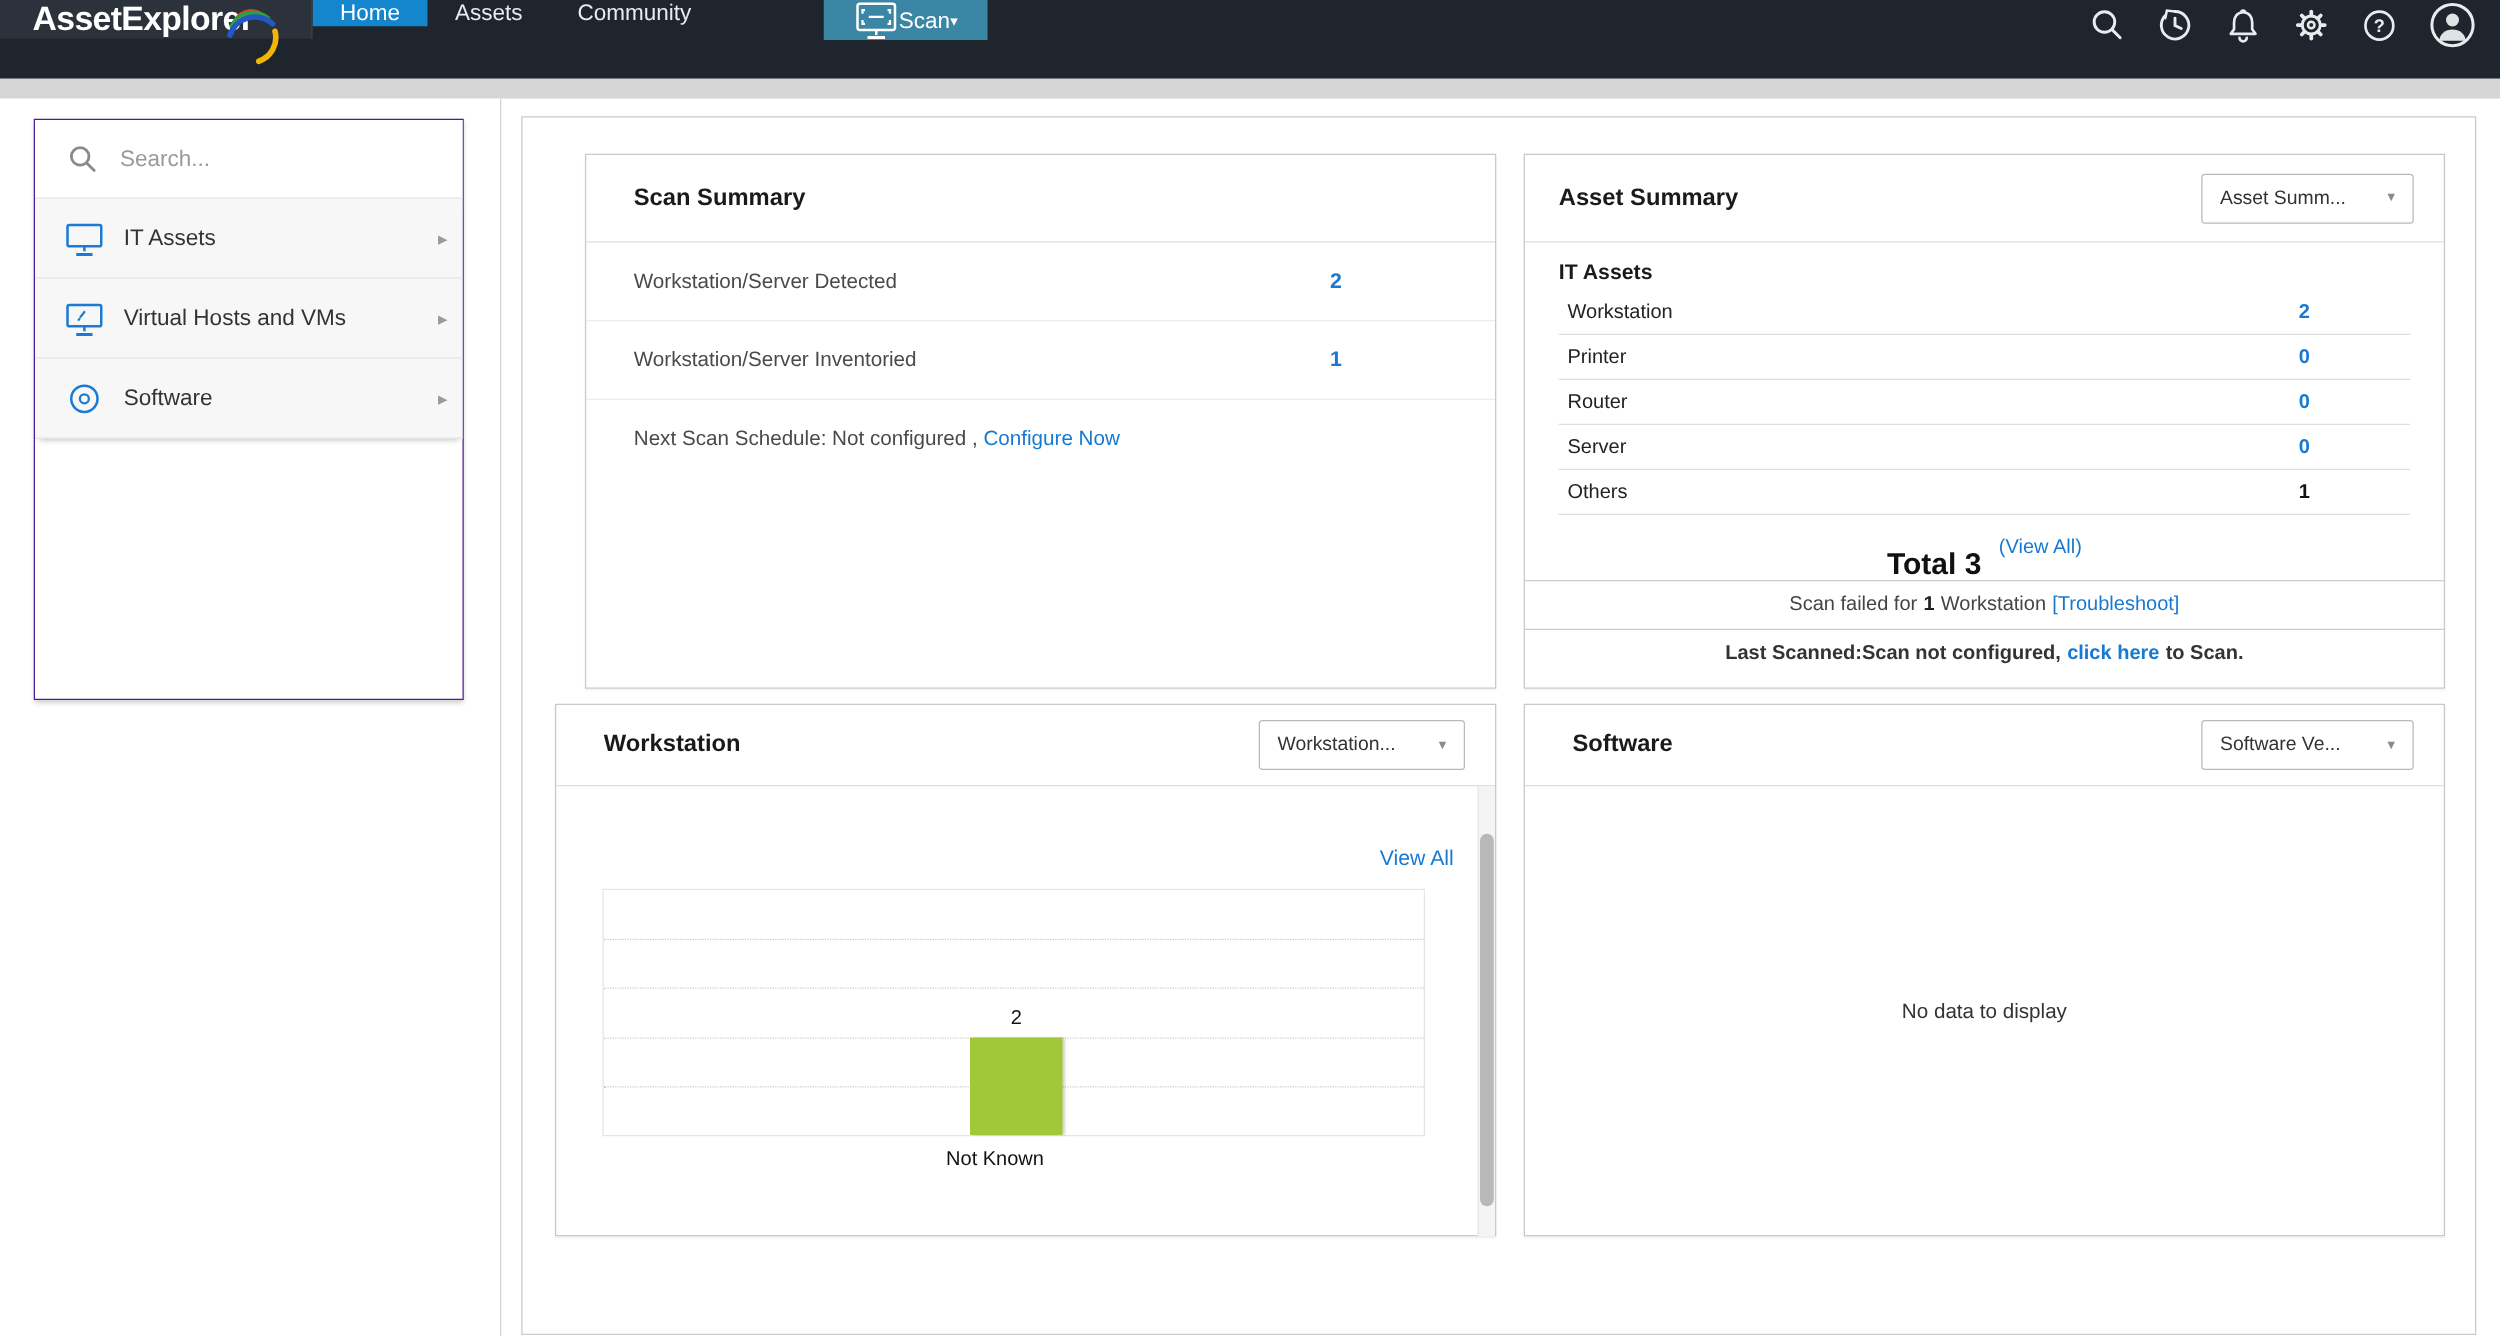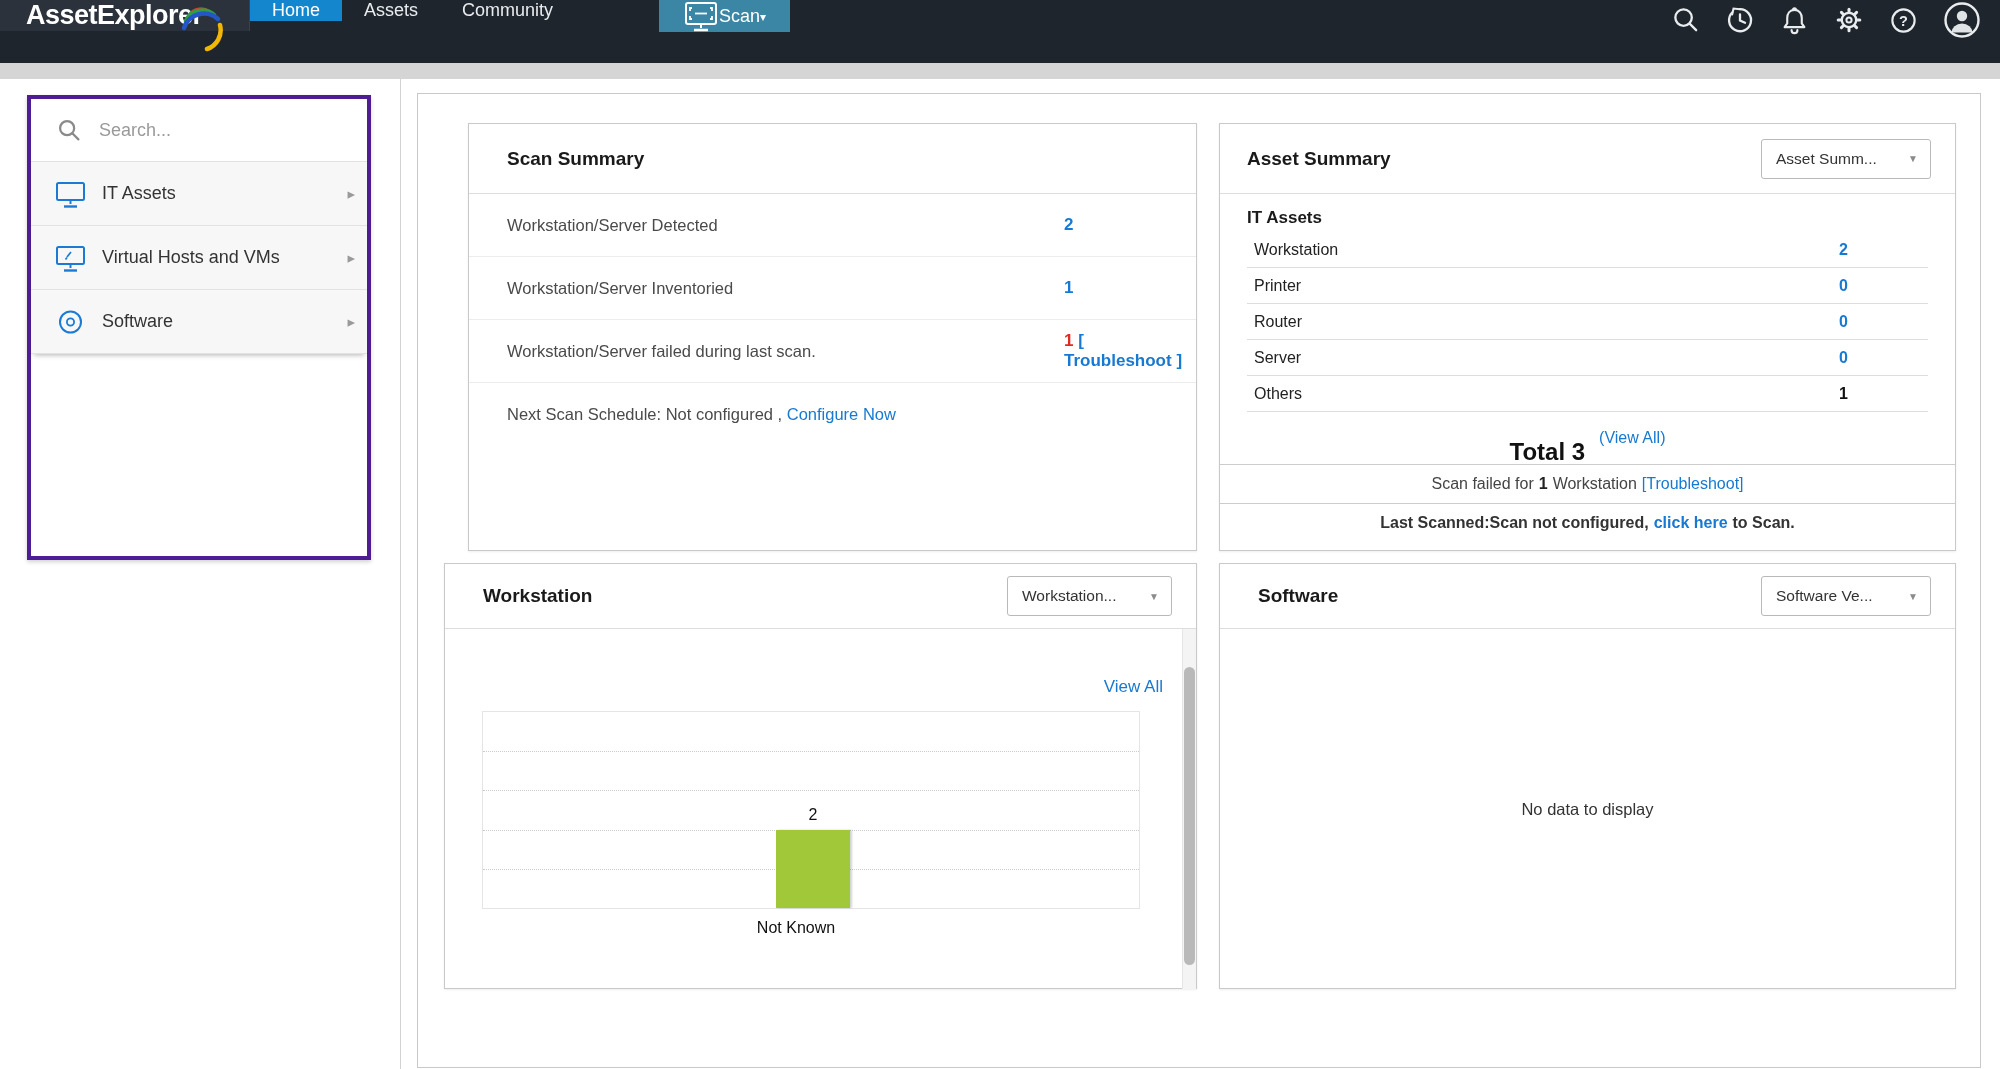--- a/index.html
+++ b/index.html
@@ -17,21 +17,21 @@
   .scan-caret { font-size:12px; margin-top:2px; }
   .nav-icons { display:flex; align-items:center; margin-left:auto; padding-right:18px; gap:23px; }
   .nav-icons .ic { display:flex; align-items:center; justify-content:center; cursor:pointer; }
 
   
   .topstrip { height:16px; background:#d5d5d5; }
 
   
   .body-area { position:relative; display:flex; height:990px; background:#fff; }
   .side-rail { width:401px; border-right:1px solid #d2d2d2; background:#fff; flex:none; }
-  .side-card { margin:16px 0 0 27px; width:344px; height:465px; background:#fff; border:4px solid #4c1d95; box-shadow:0 2px 4px rgba(0,0,0,0.18); }
+  .side-card { margin:16px 0 0 27px; width:344px; height:465px; background:#fff; border:1px solid #4c1d95; box-shadow:0 2px 4px rgba(0,0,0,0.18); }
   .search-row { display:flex; align-items:center; height:63px; background:#fff; border-bottom:1px solid #e2e2e2; padding-left:23px; gap:15px; }
   .search-row input { border:none; outline:none; font-size:18px; color:#555; width:220px; font-family:"Liberation Sans", sans-serif; }
   .search-row input::placeholder { color:#9a9a9a; }
   .side-items { box-shadow:0 4px 5px -3px rgba(0,0,0,0.3); }
   .side-item { display:flex; align-items:center; height:64px; background:#f7f7f7; border-bottom:1px solid #e2e2e2; padding:0 12px 0 23px; gap:15px; cursor:pointer; }
   .side-item .lbl { font-size:18px; color:#333; flex:1; }
   .side-chevron { color:#9a9a9a; font-size:15px; }
 
   
   .main-wrap { flex:1; padding:14px 19px 0 16px; }
@@ -246,27 +246,20 @@
             </div>
             <div class="ss-row">
               <span class="ss-label">Workstation/Server Detected</span>
               <span class="ss-value blue link">2</span>
             </div>
             <div class="ss-row">
               <span class="ss-label">Workstation/Server Inventoried</span>
               <span class="ss-value blue link">1</span>
             </div>
             <div class="ss-row">
-              <span class="ss-label">Workstation/Server failed during last scan.</span>
-              <span class="ss-value">
-                <span class="red">1</span>
-                <span class="link">[ Troubleshoot ]</span>
-              </span>
-            </div>
-            <div class="ss-row">
               <span class="ss-sched">
                 <span>Next Scan Schedule: Not configured , </span>
                 <span class="link">Configure Now</span>
               </span>
             </div>
           </div>
 
           <div class="card" style="height:428px;">
             <div class="card-header" style="padding-left:27px;">
               <span class="card-title">Asset Summary</span>

